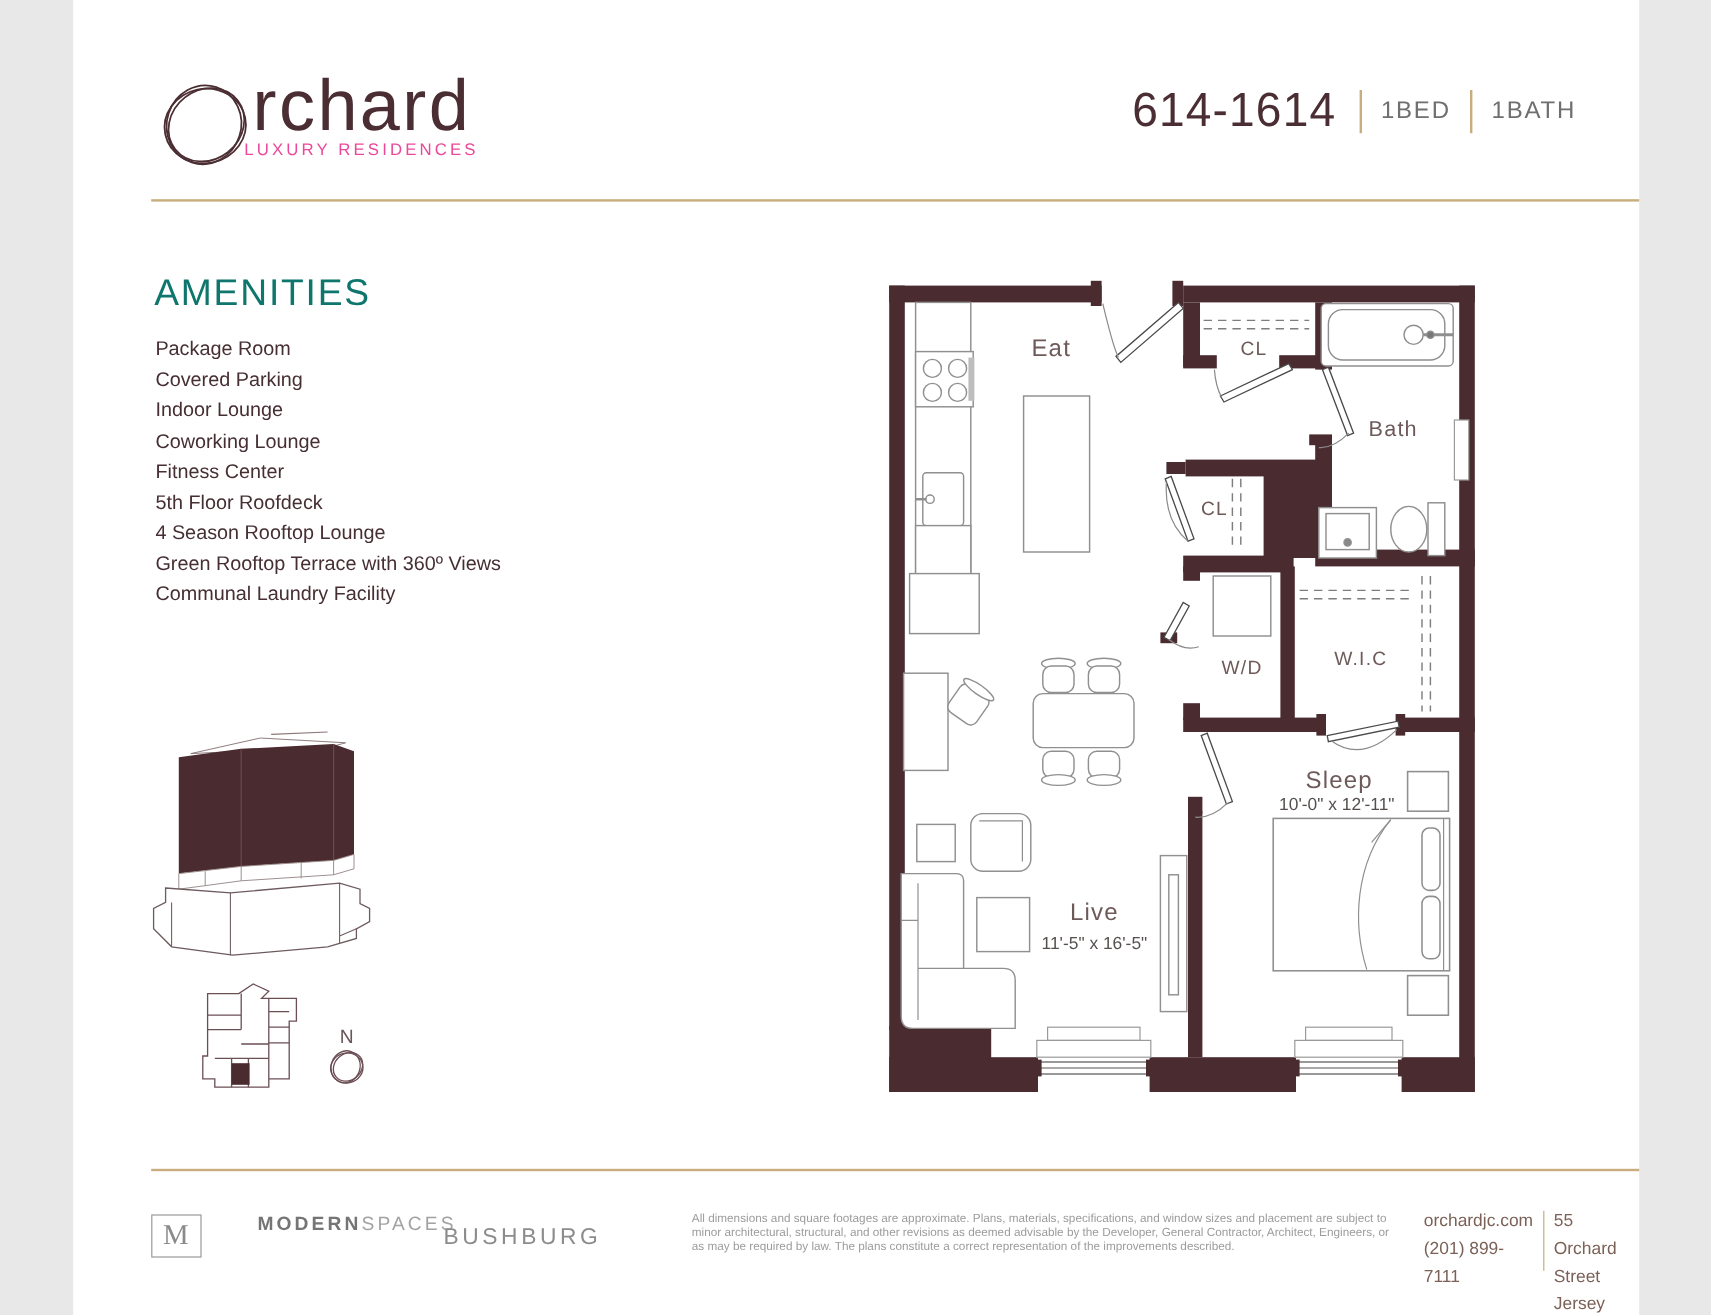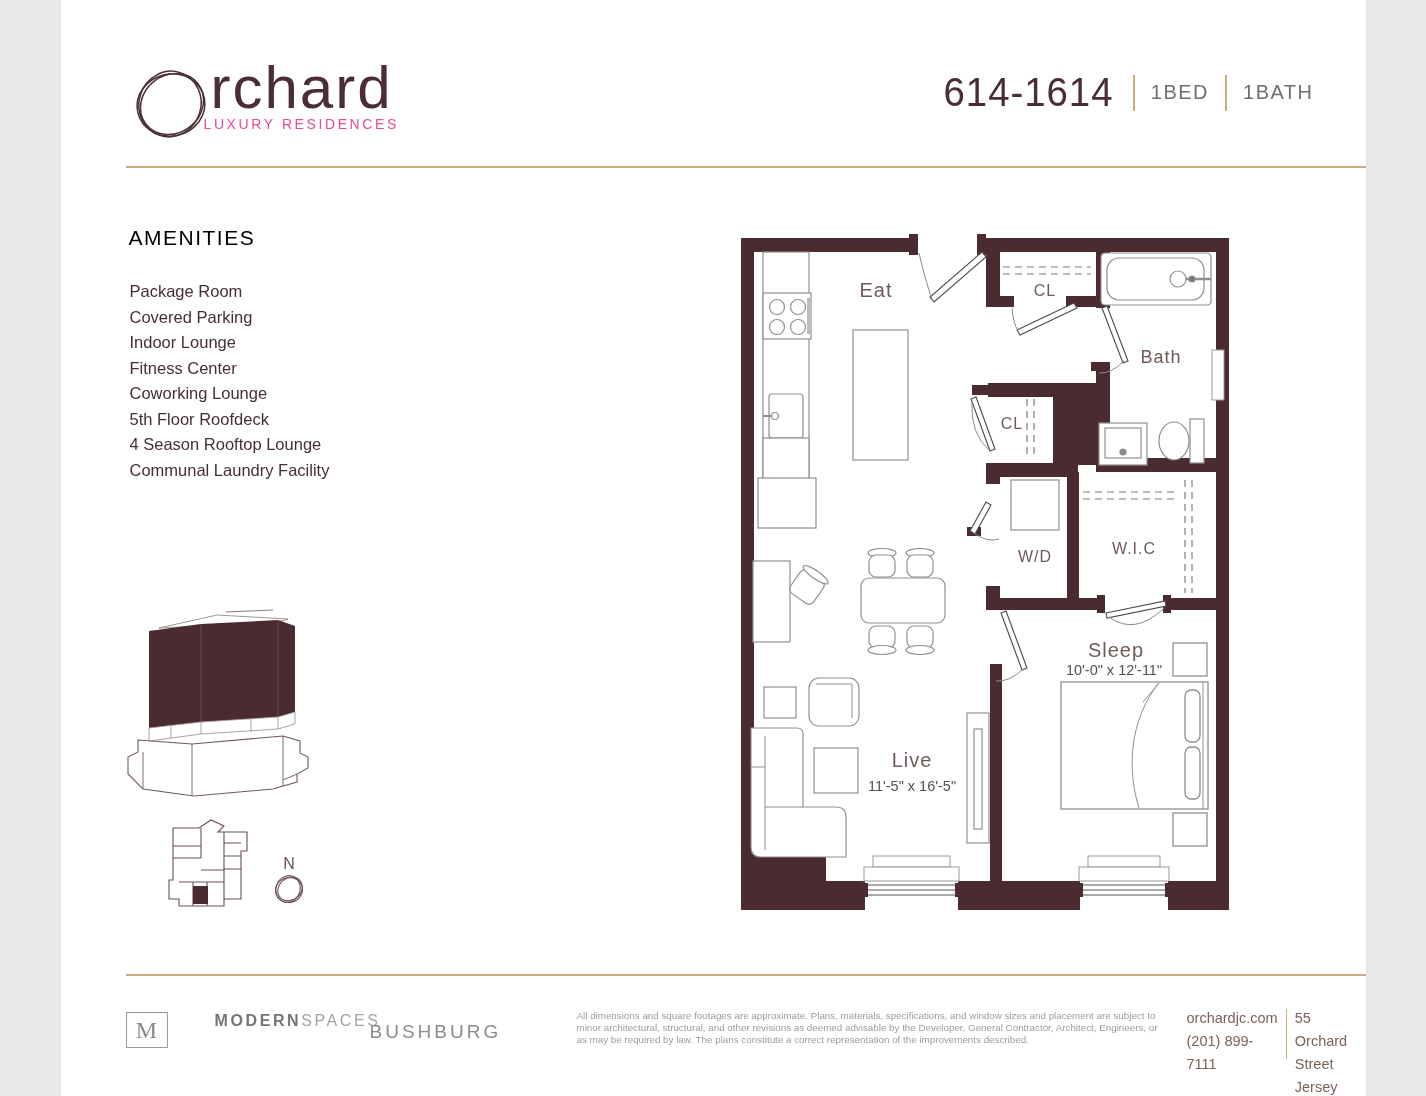--- a/index.html
+++ b/index.html
@@ -10,21 +10,21 @@
   .abs{position:absolute;}
   
   .wordmark{left:150px;top:58px;font-size:60px;letter-spacing:2px;color:#4b2e33;font-weight:400;line-height:1;}
   .tagline{left:143px;top:116px;font-size:14px;letter-spacing:2.6px;color:#ec4899;}
   .unit-row{right:52px;top:70px;display:flex;align-items:center;gap:16px;margin-left:48px;}
   .unit-number{font-size:40px;letter-spacing:1px;color:#4b2e33;transform:scaleX(.96);}
   .unit-sep{width:2px;height:36px;background:#c9ad7e;}
   .unit-spec{font-size:20px;letter-spacing:1.5px;color:#6f6f6f;}
   .rule{left:65px;width:1296px;height:2px;background:#c9ad7e;}
   
-  .amen-title{left:68px;top:226px;font-size:21px;letter-spacing:1.5px;color:#000000;font-weight:400;}
+  .amen-title{left:68px;top:226px;font-size:31px;letter-spacing:1.5px;color:#0f766e;font-weight:400;}
   .amen-list{left:69px;top:279px;font-size:16.5px;line-height:25.5px;color:#462f33;}
   
   .ms-box{left:65px;top:1012px;width:40px;height:34px;border:1.5px solid #9a9a9a;display:flex;align-items:center;justify-content:center;
           font-family:"Liberation Serif",serif;font-size:24px;color:#8a8a8a;}
   .ms-word{left:121px;top:1012px;font-size:16px;letter-spacing:2.6px;margin-left:33px;}
   .ms-bold{color:#757575;font-weight:bold;}
   .ms-light{color:#a3a3a3;font-weight:400;}
   .bushburg{left:309px;top:1021px;font-size:19px;letter-spacing:3px;color:#8c8c8c;}
   .disclaimer{left:516px;top:1010px;width:592px;font-size:9.8px;line-height:11.8px;color:#9c9c9c;}
   .contact{left:1126px;top:1007px;display:flex;align-items:flex-start;gap:8px;}
@@ -54,24 +54,25 @@
     <span class="unit-sep"></span>
     <span class="unit-spec">1BATH</span>
   </div>
   <div class="abs rule" style="top:166px"></div>
 
   <div class="abs amen-title">AMENITIES</div>
   <div class="abs amen-list">
     <div>Package Room</div>
     <div>Covered Parking</div>
     <div>Indoor Lounge</div>
+    <div>Coworking Lounge</div>
     <div>Fitness Center</div>
-    <div>Coworking Lounge</div>
     <div>5th Floor Roofdeck</div>
     <div>4 Season Rooftop Lounge</div>
+    <div>Green Rooftop Terrace with 360º Views</div>
     <div>Communal Laundry Facility</div>
   </div>
 
   <svg class="abs" style="left:678px;top:230px" width="492" height="684" viewBox="678 230 492 684">
 
     <g fill="#4a2b30">
       <rect x="680" y="238" width="177" height="14"></rect>
       <rect x="925" y="238" width="243" height="14"></rect>
       <rect x="680" y="238" width="13" height="620"></rect>
       <rect x="680" y="855" width="85" height="55"></rect>

